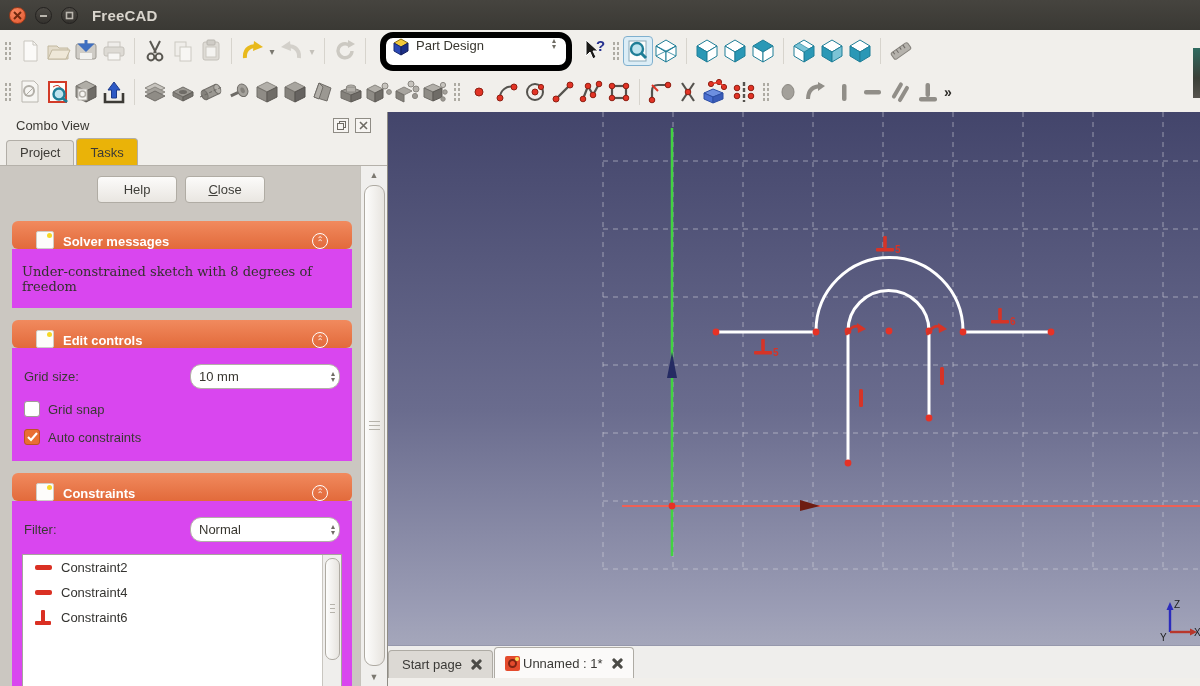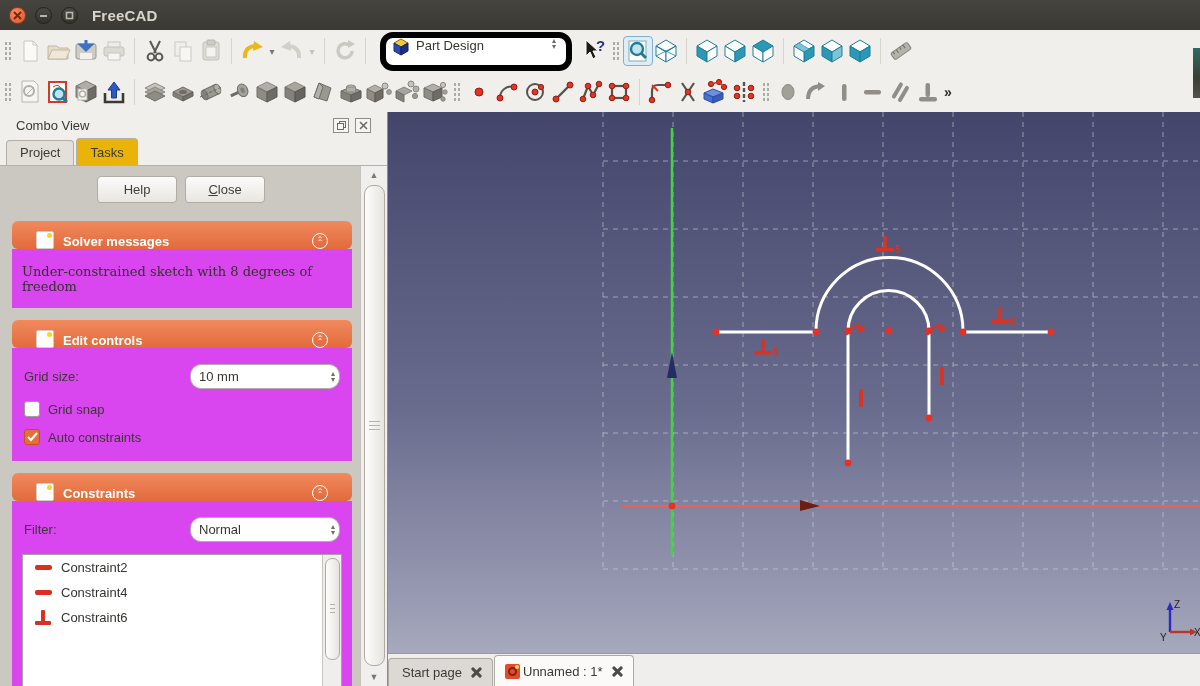--- a/index.html
+++ b/index.html
@@ -110,21 +110,21 @@
     border-left:1px solid #c9c6c0;}
   .lsb-thumb{position:absolute;left:2px;width:13px;top:3px;height:100px;
     border:1px solid #aeaaa2;border-radius:7px;
     background:linear-gradient(90deg,#fdfdfc,#e7e4df);}
   
   .viewport{position:absolute;left:388px;top:112px;width:812px;height:542px;
     background:linear-gradient(#43456b,#6a6c8e 55%,#9b9db5 92%,#a7a9bc);}
   .viewport svg{display:block}
   .grid{stroke:#dadde3;stroke-opacity:.55;stroke-dasharray:5 5;stroke-width:1;}
   
-  .doctabs{position:absolute;left:388px;right:0;bottom:0;height:32px;
+  .doctabs{position:absolute;left:388px;right:0;bottom:8px;height:32px;
     background:#efeeec;border-top:1px solid #9698ac;display:flex;
     align-items:flex-end;}
   .dtab{height:28px;display:flex;align-items:center;padding:0 10px;
     border:1px solid #aeaba4;border-bottom:none;border-radius:4px 4px 0 0;
     background:#dcd9d4;margin-right:1px;box-sizing:border-box;}
   .dtab.active{background:#fbfaf9;height:31px;}
   .dtab .dlabel{font-size:13px;color:#3a3936;margin:0 9px 0 3px;}
   .tclose{width:11px;height:11px;position:relative;}
   .tclose::before,.tclose::after{content:"";position:absolute;left:-1px;top:4px;
     width:13px;height:3px;background:#4c4b47;border-radius:1px;}

